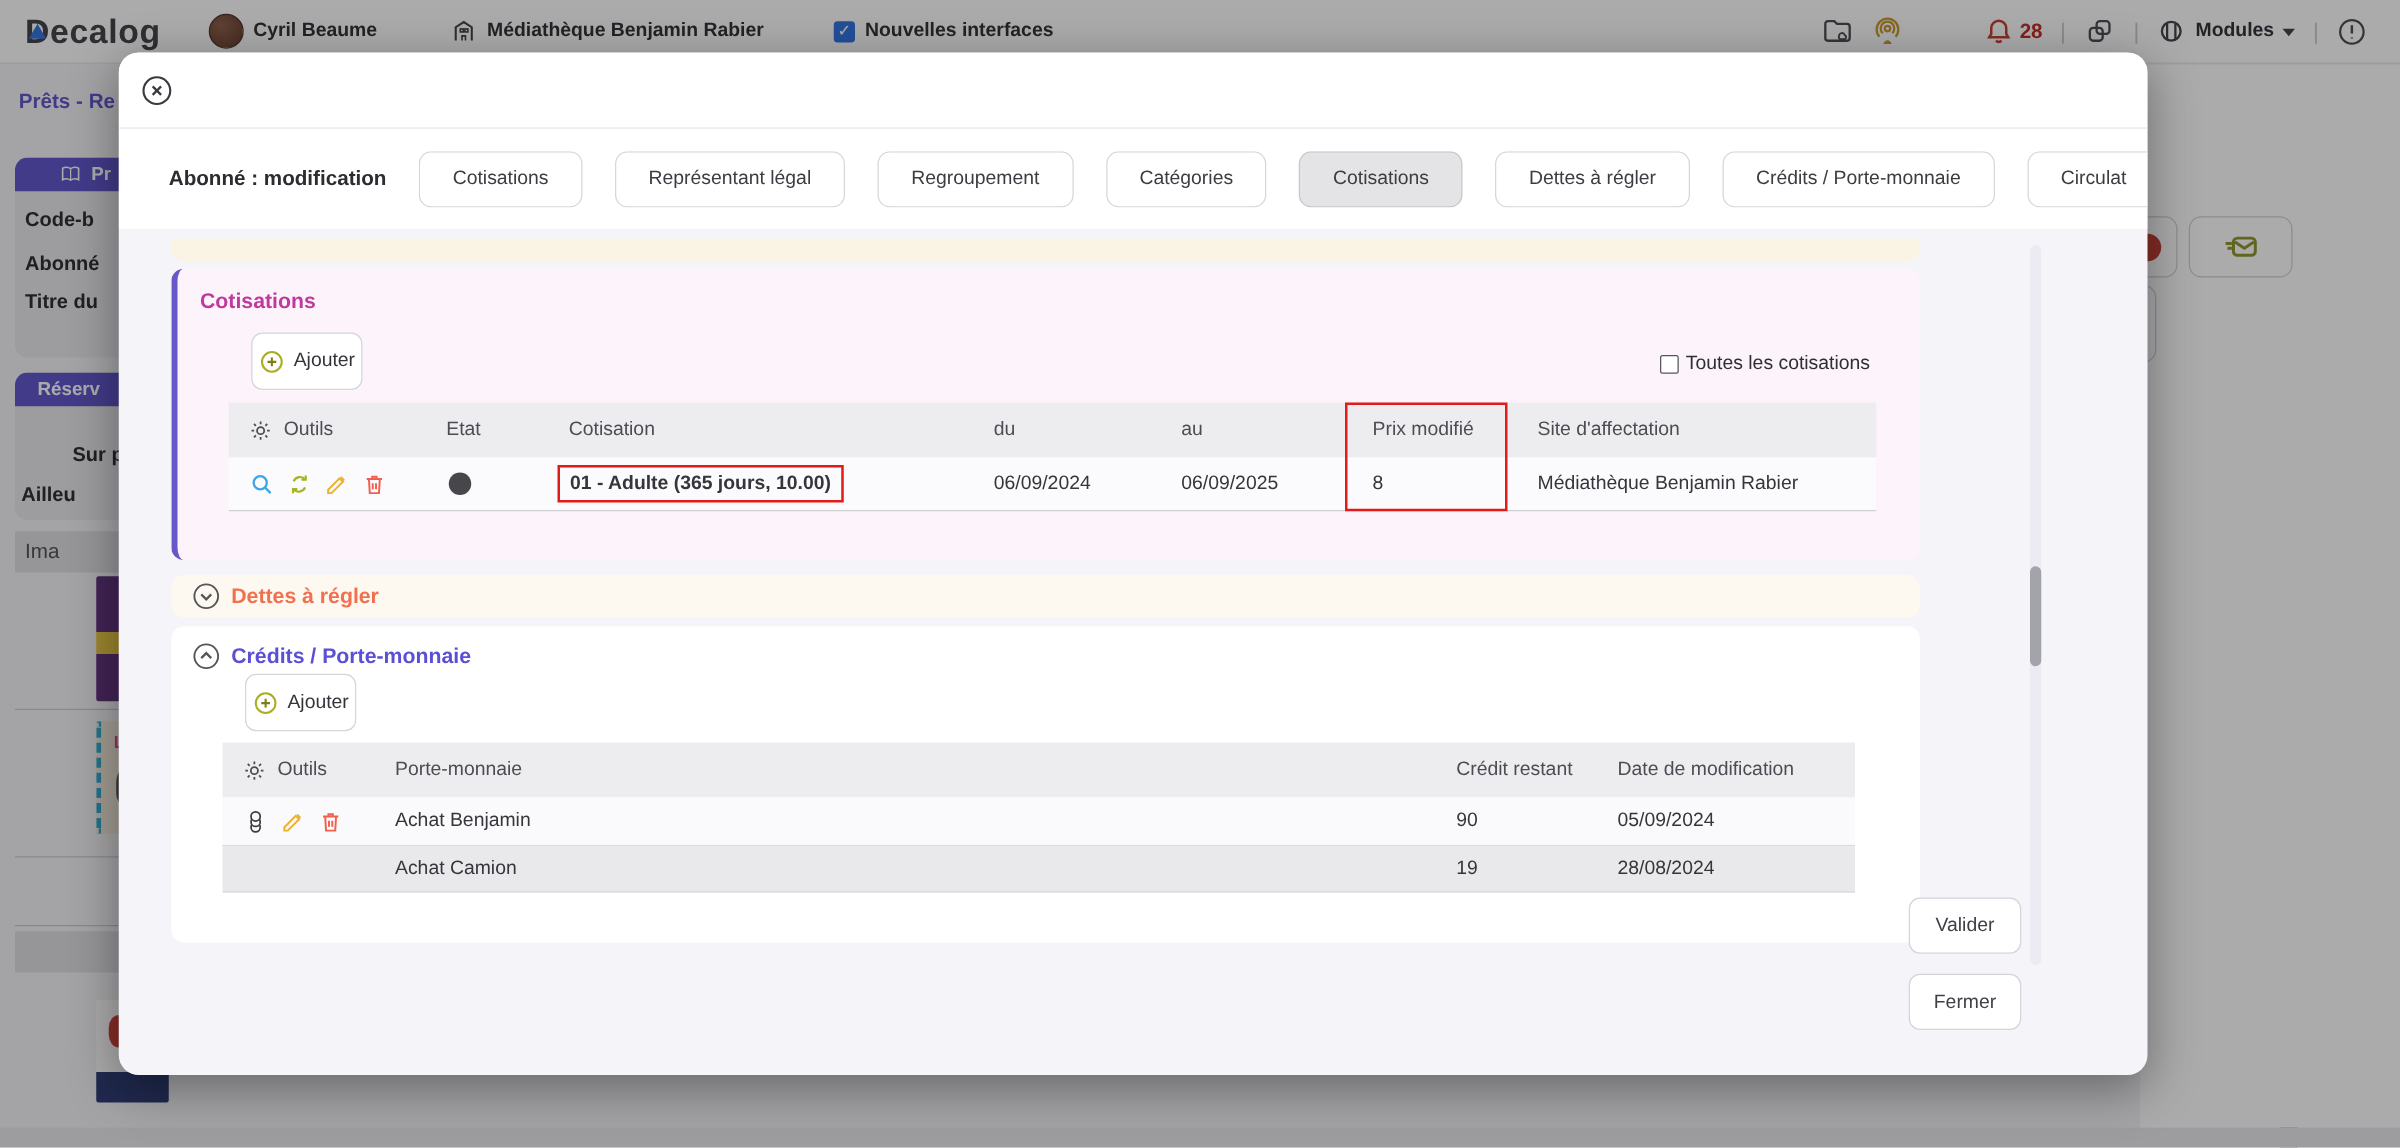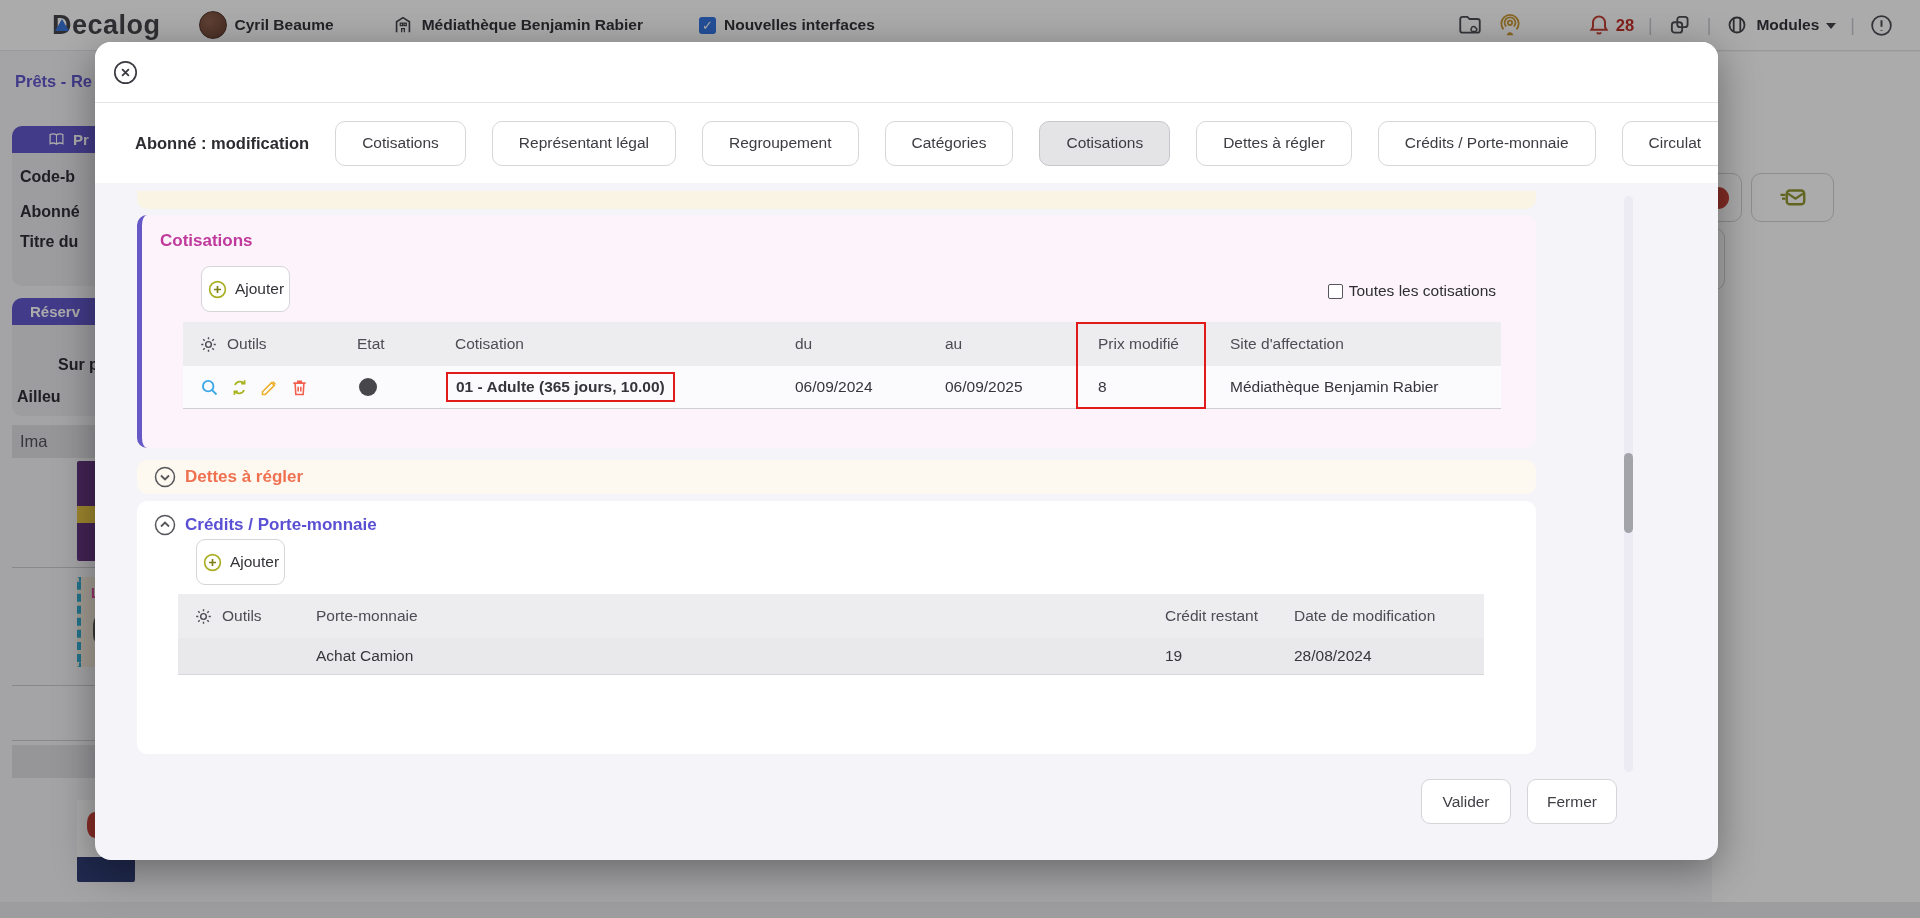--- a/index.html
+++ b/index.html
@@ -2,21 +2,21 @@
 <html><head>
 <meta charset="utf-8">
 <style>
   * { margin:0; padding:0; box-sizing:border-box; }
   html,body { width:1920px; height:918px; overflow:hidden;
     font-family:"Liberation Sans","DejaVu Sans",sans-serif; background:#f4f4f6; }
   .abs { position:absolute; }
 
   
   .topbar { position:absolute; left:0; top:0; width:1920px; height:51px; background:#ffffff;
-    border-bottom:1px solid #e5e5e8; display:flex; align-items:center; z-index:1;padding-left:32px; }
+    border-bottom:1px solid #e5e5e8; display:flex; align-items:center; z-index:1; }
   .brand { position:relative; margin-left:20px; font-size:27px; font-weight:bold; color:#3d3d42; letter-spacing:.5px; }
   .brand .logo-mark { position:absolute; left:3px; top:9px; width:0; height:0;
     border-left:7px solid transparent; border-right:7px solid transparent; border-bottom:12px solid #2f6fd8; }
   .tb-group { display:flex; align-items:center; gap:8px; }
   .tb-label { font-size:15.5px; font-weight:bold; color:#2b2b30; }
   .avatar { width:28px; height:28px; border-radius:50%; background:radial-gradient(circle at 35% 35%, #8a5a44, #5e3526); border:1px solid #4a2d20; }
   .tb-check { width:17px; height:17px; background:#2b6fe0; border-radius:3px; color:#fff; font-size:13px;
     font-weight:bold; display:flex; align-items:center; justify-content:center; }
   .tb-right { margin-left:auto; display:flex; align-items:center; gap:14px; margin-right:26px; }
   .tb-sep { color:#c9c9ce; font-size:18px; }
@@ -93,21 +93,21 @@
   .sec-head-indigo { font-size:17px; font-weight:bold; color:#5b50d3; }
   .cred-table { position:absolute; left:41px; top:93px; width:1306px; font-size:15.5px; }
   .cred-row { display:grid; grid-template-columns:138px 849px 129px 190px; align-items:center; }
   .cred-head { height:44px; background:#ededf0; color:#4c4c55; }
   .cred-r1 { height:39px; background:#fafafc; color:#35353b; border-bottom:1px solid #d8d8dc; }
   .cred-r2 { height:37px; background:#e9e9ec; color:#35353b; border-bottom:1px solid #d8d8dc; }
 
   .inner-scroll-track { position:absolute; left:1529px; top:154px; width:9px; height:576px; background:#eceaf2; border-radius:5px; }
   .inner-scroll-thumb { position:absolute; left:0; top:257px; width:9px; height:80px; background:#a3a3aa; border-radius:5px; }
 
-  .modal-footer { position:absolute; right:101px; bottom:36px; display:flex; gap:16px; }
+  .modal-footer { position:absolute; right:101px; bottom:36px; display:flex; gap:16px;flex-direction:column; }
   .btn-footer { min-width:90px; height:45px; background:#fff; border:1px solid #d4d4d9; border-radius:9px;
     font-size:15.5px; color:#3f3f46; display:flex; align-items:center; justify-content:center; padding:0 18px; cursor:pointer; }
 </style>
 </head>
 <body>
 
 <header class="topbar">
   <div class="brand">
     <span class="logo-mark"></span>
     <span>Decalog</span>
@@ -349,20 +349,39 @@
             <svg width="19" height="19" viewBox="0 0 24 24">
               <circle cx="12" cy="12" r="3.6" fill="none" stroke="#4c4c55" stroke-width="1.8"></circle>
               <path d="M12 2.8v2.7M12 18.5v2.7M2.8 12h2.7M18.5 12h2.7M5.3 5.3l1.9 1.9M16.8 16.8l1.9 1.9M18.7 5.3l-1.9 1.9M7.2 16.8l-1.9 1.9" stroke="#4c4c55" stroke-width="1.8"></path>
             </svg>
             <span>Outils</span>
           </div>
           <span>Porte-monnaie</span>
           <span>Crédit restant</span>
           <span>Date de modification</span>
         </div>
+        <div class="cred-row cred-r1">
+          <div class="cell-tools">
+            <svg width="21" height="21" viewBox="0 0 24 24">
+              <circle cx="12" cy="17" r="4.2" fill="#fafafc" stroke="#3c3c40" stroke-width="1.6"></circle>
+              <circle cx="12" cy="12" r="4.2" fill="#fafafc" stroke="#3c3c40" stroke-width="1.6"></circle>
+              <circle cx="12" cy="7" r="4.2" fill="#fafafc" stroke="#3c3c40" stroke-width="1.6"></circle>
+            </svg>
+            <svg width="21" height="21" viewBox="0 0 24 24">
+              <path d="M4 16.9V20h3.1L17.5 9.6l-3.1-3.1L4 16.9z" fill="none" stroke="#edb02b" stroke-width="1.8"></path>
+              <path d="M15.6 5.3l3.1 3.1" fill="none" stroke="#edb02b" stroke-width="1.8"></path>
+            </svg>
+            <svg width="21" height="21" viewBox="0 0 24 24">
+              <path d="M5 7h14M10 7V5h4v2M7 7l.8 13h8.4L17 7M10.5 11v5.5M13.5 11v5.5" fill="none" stroke="#f2604d" stroke-width="1.8"></path>
+            </svg>
+          </div>
+          <span>Achat Benjamin</span>
+          <span>90</span>
+          <span>05/09/2024</span>
+        </div>
         <div class="cred-row cred-r2">
           <div class="cell-tools"></div>
           <span>Achat Camion</span>
           <span>19</span>
           <span>28/08/2024</span>
         </div>
       </div>
     </section>
   </div>
 

